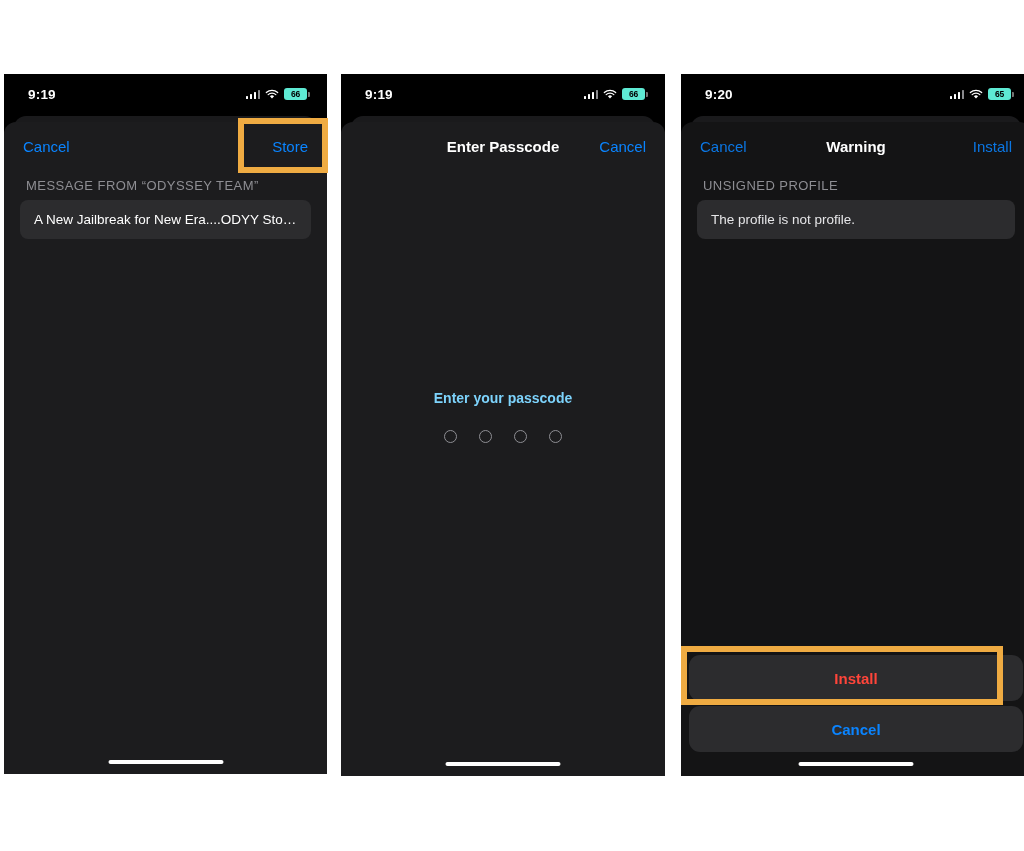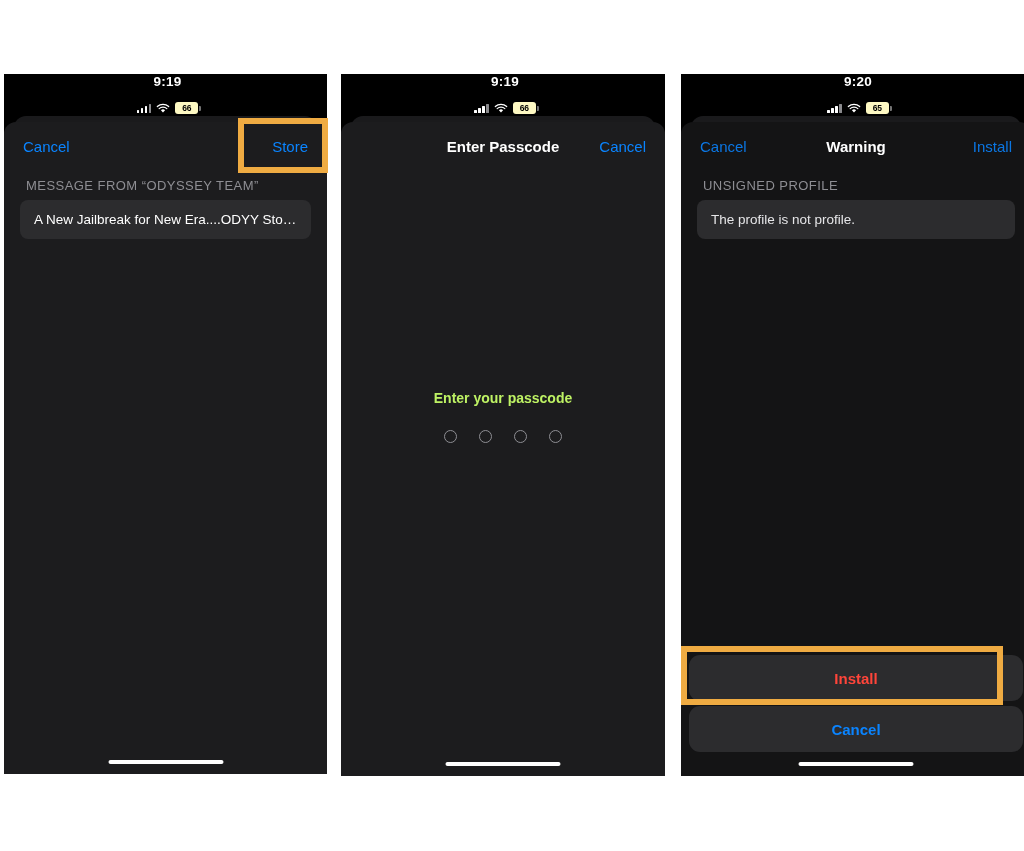--- a/index.html
+++ b/index.html
@@ -41,21 +41,20 @@
     left: 0;
     right: 0;
     height: 40px;
     display: flex;
     align-items: center;
     justify-content: space-between;
     padding: 0 20px 0 24px;
     box-sizing: border-box;
     color: #ffffff;
     z-index: 6;
-    flex-direction: column;
   }
   .status-time {
     font-size: 13.5px;
     font-weight: bold;
     letter-spacing: 0.2px;
     color: #ffffff;
   }
   .status-right {
     display: flex;
     align-items: center;
@@ -78,21 +77,21 @@
   .signal-bars i:nth-child(3) { height: 7.5px; }
   .signal-bars i:nth-child(4) { height: 9.5px; background: #8a8a8d; }
 
   .wifi-icon { width: 14px; height: 11px; display:block; }
 
   .battery {
     position: relative;
     width: 23px;
     height: 12px;
     border-radius: 3px;
-    background: #fef9c3;
+    background: #5eead4;
     display: flex;
     align-items: center;
     justify-content: center;
   }
   .battery .cap {
     position: absolute;
     right: -3px;
     top: 3.5px;
     width: 2px;
     height: 5px;
@@ -183,21 +182,21 @@
   
   .passcode-wrap {
     position: absolute;
     left: 0; right: 0;
     top: 268px;
     text-align: center;
   }
   .passcode-title {
     font-size: 14px;
     font-weight: bold;
-    color: #bef264;
+    color: #7dd3fc;
     margin-bottom: 24px;
   }
   .dots {
     display: flex;
     justify-content: center;
     gap: 22px;
   }
   .dot {
     width: 13px;
     height: 13px;

